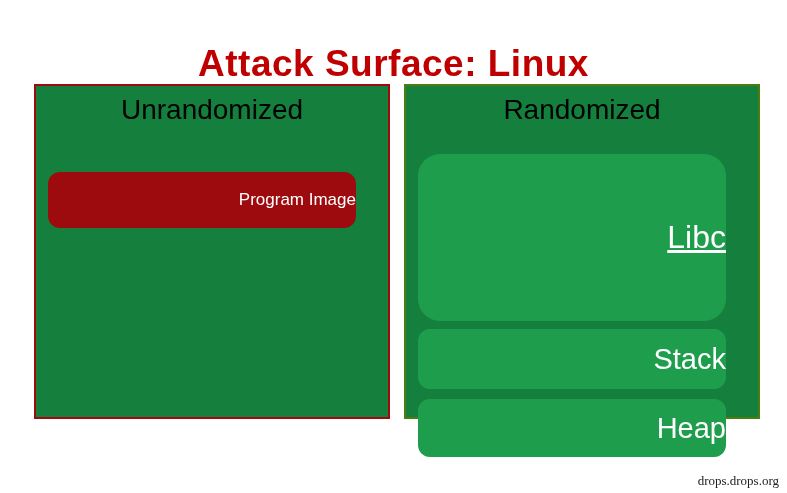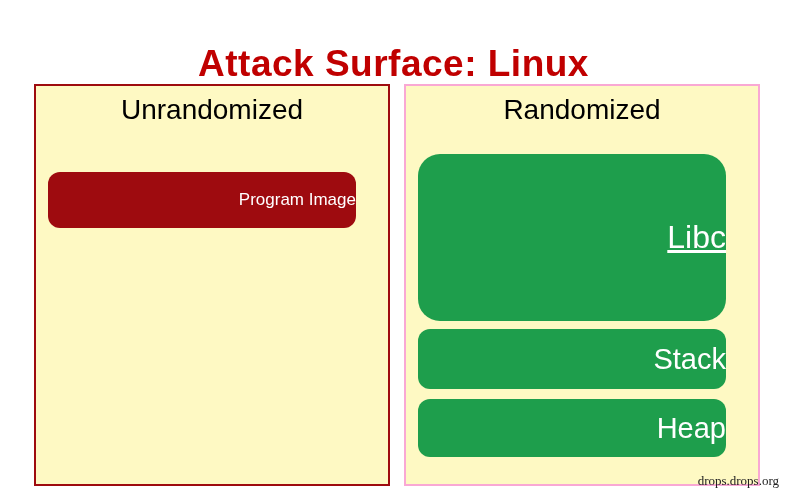--- a/index.html
+++ b/index.html
@@ -24,31 +24,31 @@
     font-size: 37px;
     font-weight: 600;
     color: #C00000;
     letter-spacing: 0.5px;
     margin-top: 31px;
   }
   .panel {
     position: absolute;
     top: 84px;
     width: 356px;
-    height: 402px;
-    background: #fef9c3;
+    height: 335px;
+    background: #15803d;
     box-sizing: border-box;
   }
   .panel-left {
     left: 34px;
     border: 2px solid #9E0B0F;
   }
   .panel-right {
     left: 404px;
-    border: 2px solid #f9a8d4;
+    border: 2px solid #4d7c0f;
   }
   .panel-heading {
     position: absolute;
     top: 8px;
     left: 0;
     width: 100%;
     text-align: center;
     font-size: 28px;
     font-weight: 500;
     color: #000000;

